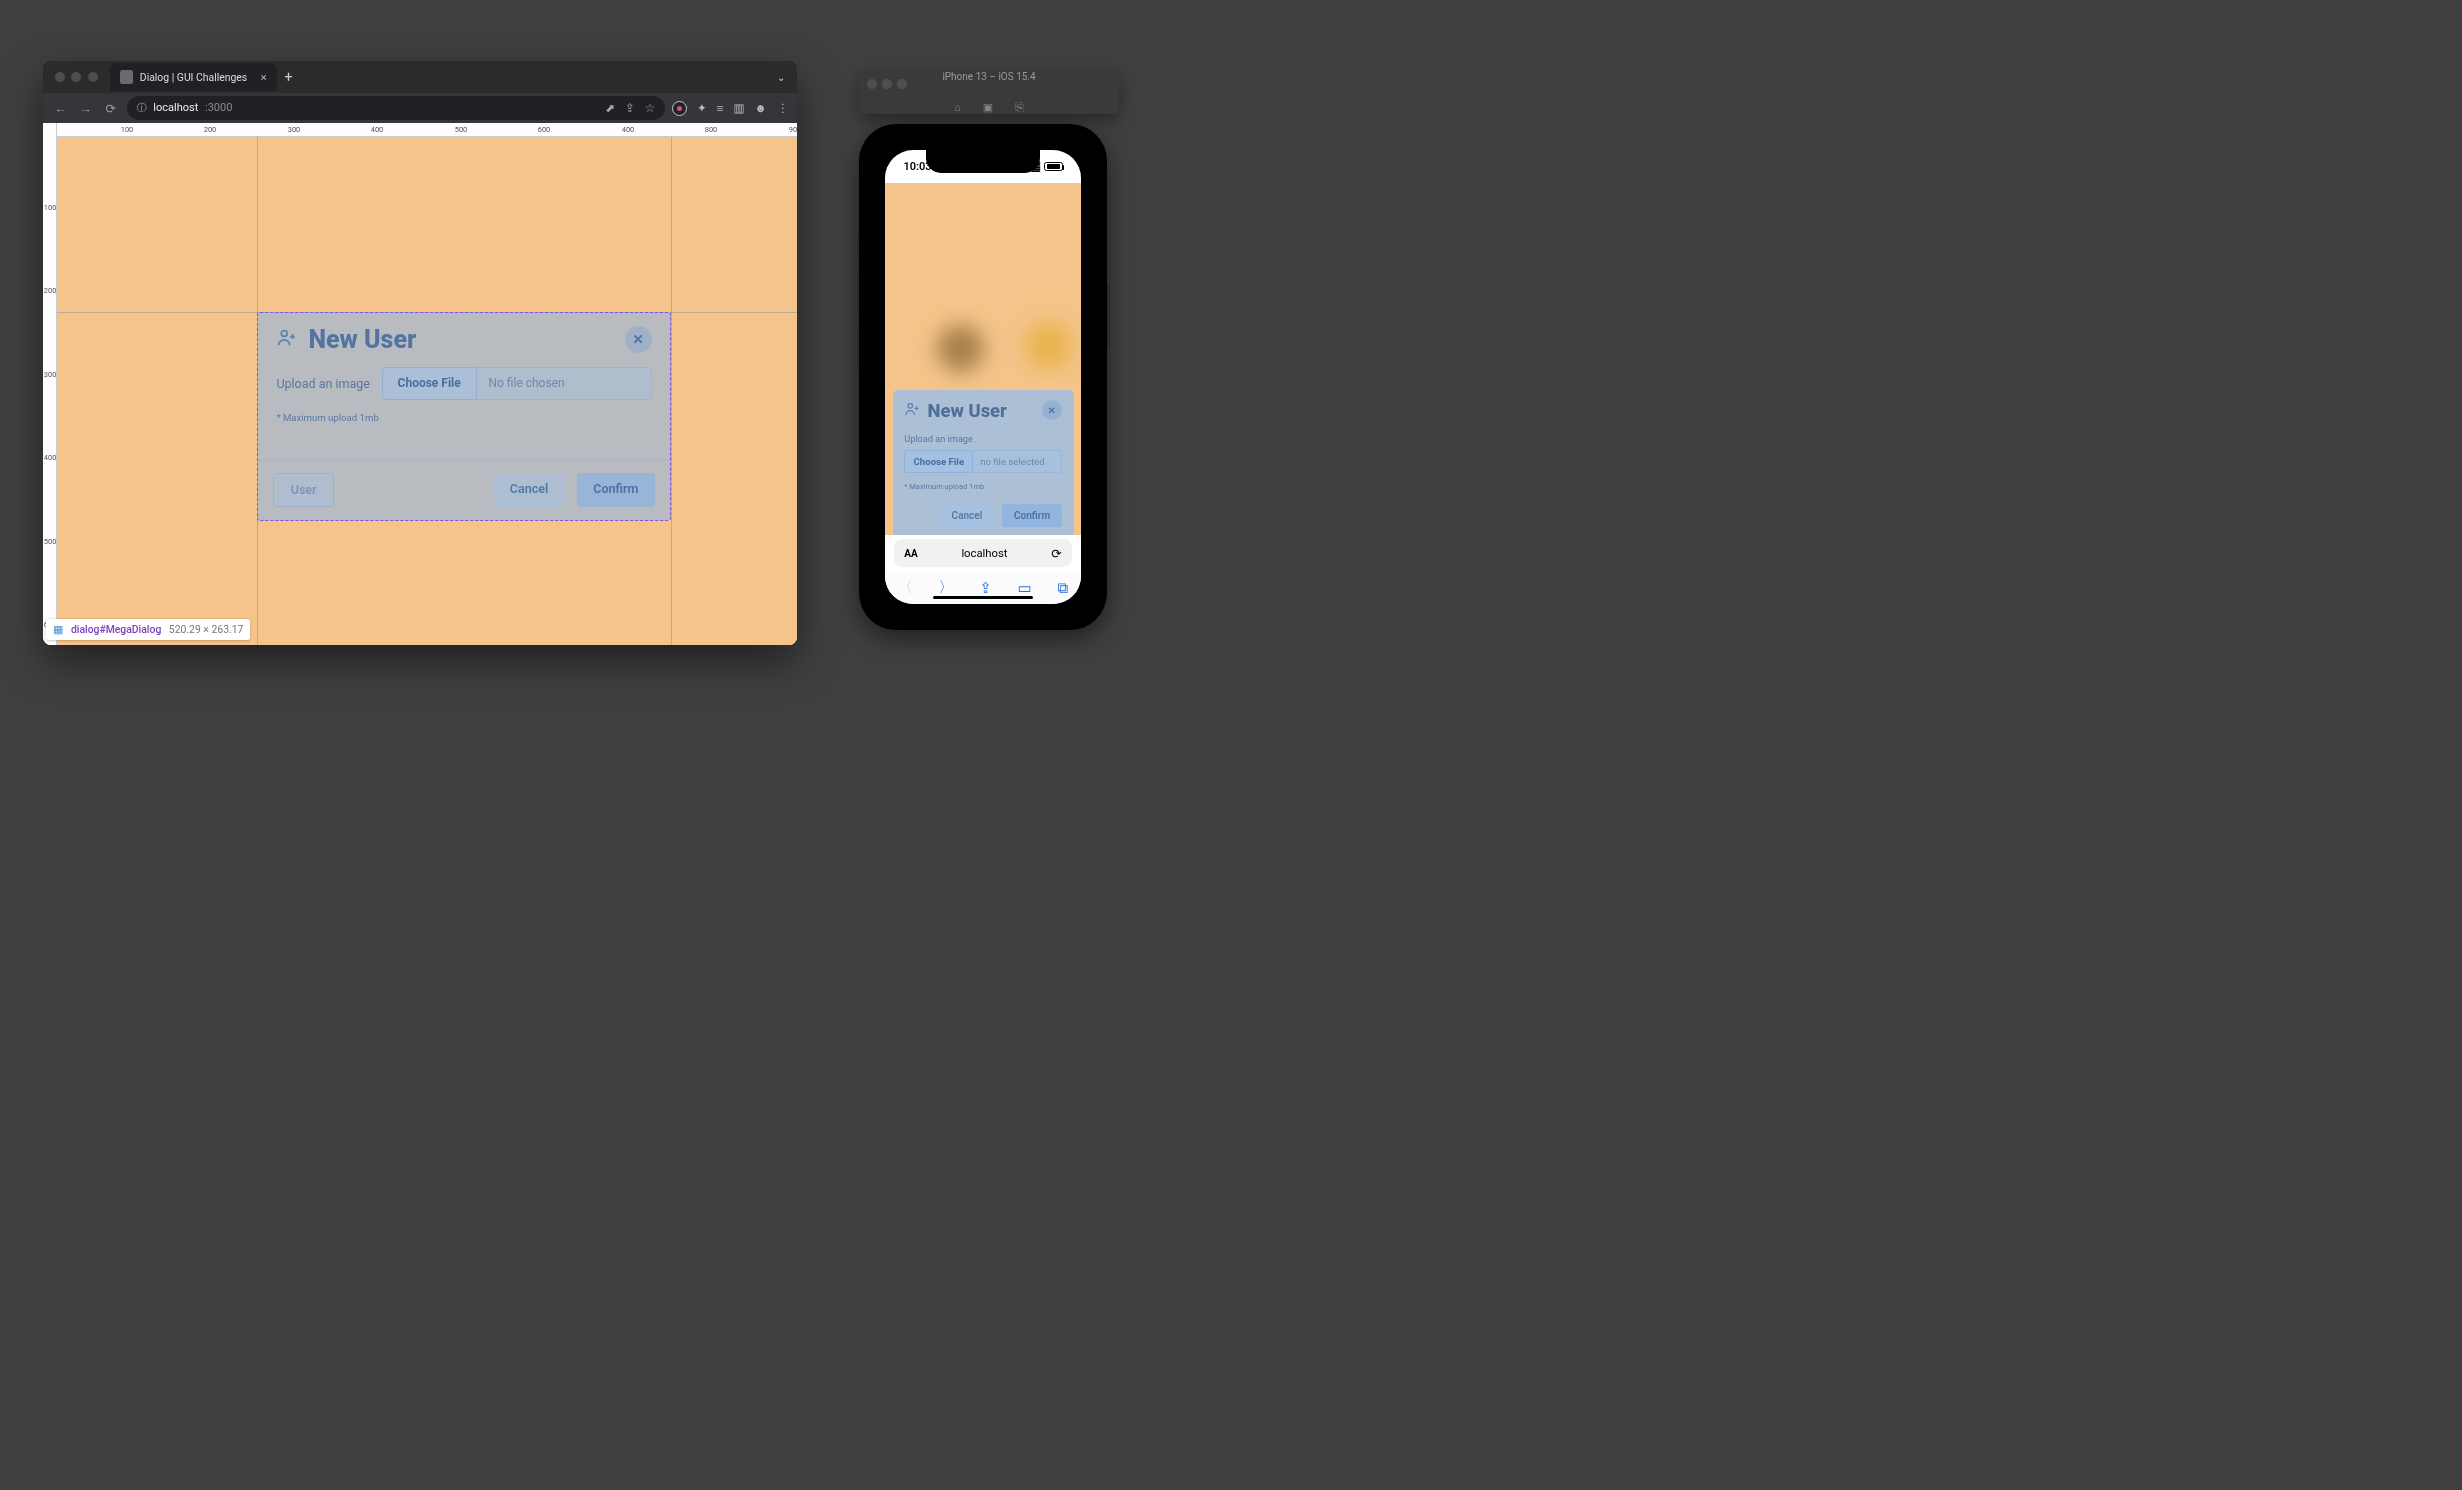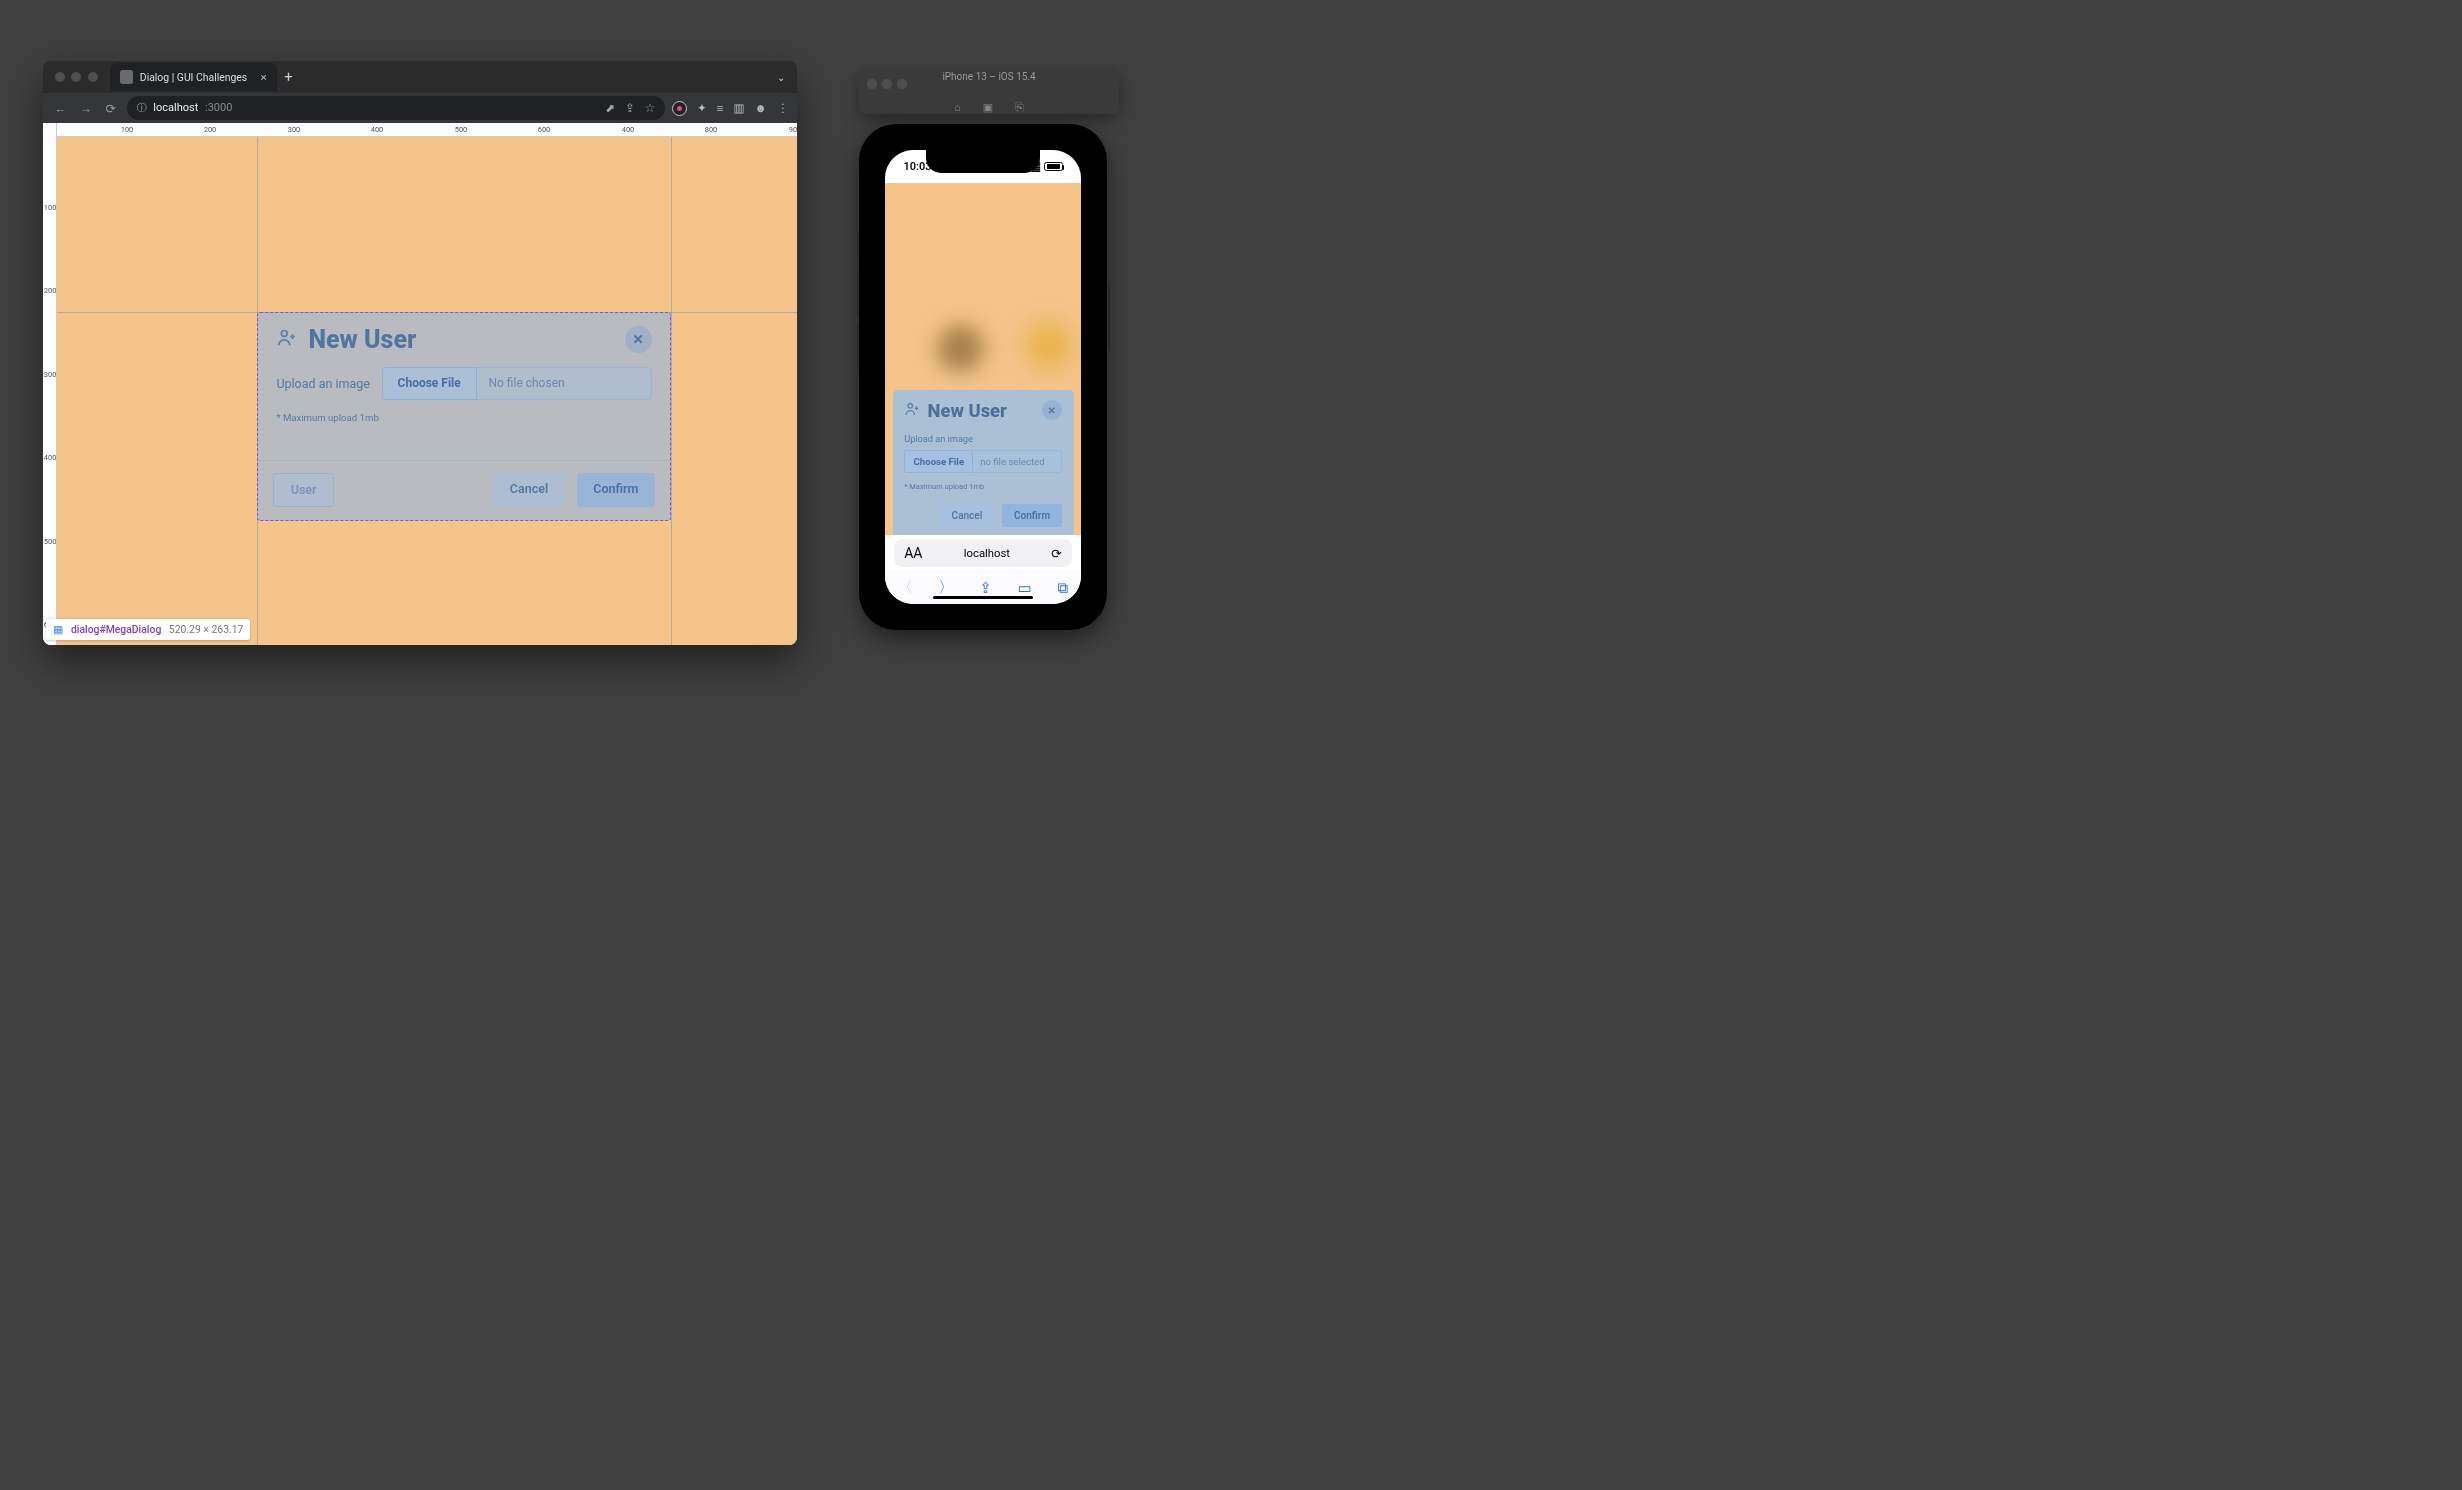--- a/index.html
+++ b/index.html
@@ -218,21 +218,21 @@
 .ios-footer{display:flex;gap:8.4px;margin-top:13.4px;justify-content:flex-end;}
 .ios-btn{border-radius:3.3px;padding:5.8px 11.7px;font-size:10px;font-weight:600;}
 .ios-cancel{background:rgba(160,195,235,.45);color:#5478a4;}
 .ios-confirm{background:rgba(130,175,230,.6);color:#4a70a4;}
 
 .safari-addr {
   position:absolute; left:9.2px; right:9.2px; bottom:37px;
   height:28px; background:#f1f1f3; border-radius:8.4px;
   display:flex; align-items:center; padding:0 10px; font-size:11.3px;
 }
-.safari-aa{font-size:14px;font-weight:400;}
+.safari-aa{font-size:10px;font-weight:700;}
 .safari-host{flex:1;text-align:center;color:#000;}
 .safari-reload{font-size:12.5px;}
 .safari-tb {
   position:absolute; left:0; right:0; bottom:0; height:33px;
   display:flex; justify-content:space-around; align-items:center;
   font-size:15px; background:#fbfbfd;
 }
 .safari-tb .back{color:#c8c8cc;}
 .safari-tb .fwd{color:#2e6fe0;}
 .safari-tb .share,.safari-tb .book,.safari-tb .tabs{color:#2e6fe0;}

